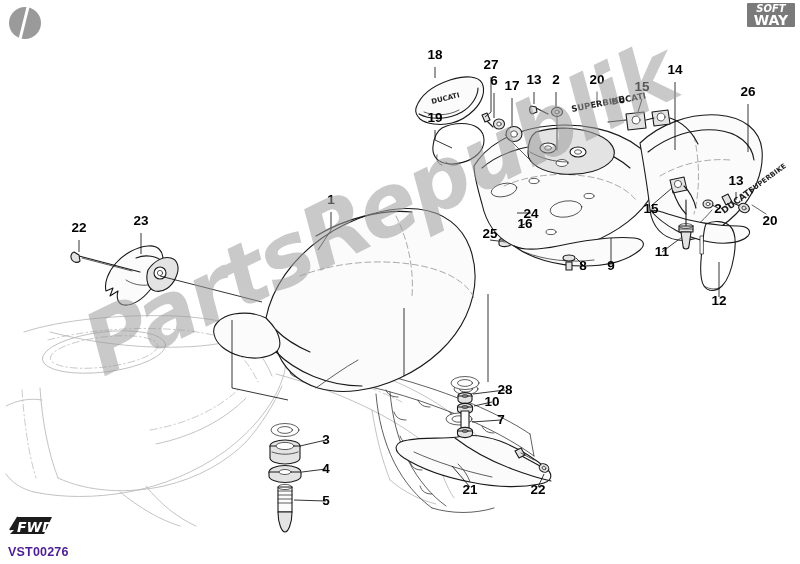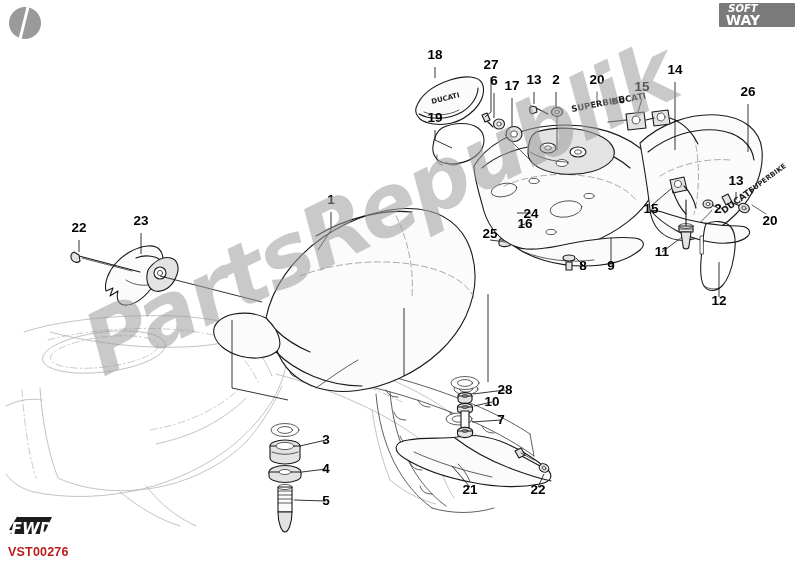--- a/index.html
+++ b/index.html
@@ -28,53 +28,53 @@
   .num{
     font-family:"Liberation Sans", sans-serif;
     font-size:13.5px;font-weight:bold;fill:#000;
     text-anchor:middle;dominant-baseline:alphabetic;
   }
 
   
   #diagram-code{
     position:absolute;left:8px;bottom:5px;
     font-family:"Liberation Sans", sans-serif;
-    font-size:12.5px;font-weight:bold;color:#b91c1c;letter-spacing:0.2px;
+    font-size:12.5px;font-weight:bold;color:#4c1d95;letter-spacing:0.2px;
   }
 
   
   #watermark{
     position:absolute;left:0;top:0;width:800px;height:564px;
     pointer-events:none;overflow:hidden;
   }
   #watermark .wm-text{
     position:absolute;left:90px;top:300px;
     transform:rotate(-26deg);transform-origin:left center;
     font-family:"DejaVu Sans", sans-serif;
     font-size:86px;font-weight:bold;font-style:italic;
     color:#9d9d9d;opacity:0.55;white-space:nowrap;
     letter-spacing:-2px;
   }
 
   
   #corner-logo{position:absolute;left:6px;top:4px;width:40px;height:40px;}
   #brand-logo{
     position:absolute;right:5px;top:3px;width:48px;height:24px;
-    background:#7a7a7a;border-radius:1px;overflow:hidden;padding-left:28px;
+    background:#7a7a7a;border-radius:1px;overflow:hidden;
   }
   #brand-logo .bl-top,#brand-logo .bl-bot{
     position:absolute;left:0;width:48px;text-align:center;color:#fff;
     font-family:"DejaVu Sans", sans-serif;font-weight:bold;font-style:italic;
   }
   #brand-logo .bl-top{top:0px;font-size:10px;line-height:11px;}
   #brand-logo .bl-bot{top:11px;font-size:14px;line-height:12px;font-style:normal;}
   #fwd-mark{position:absolute;left:8px;bottom:24px;width:46px;height:26px;}
   #fwd-mark .fwd-txt{
-    position:absolute;left:3px;top:5px;color:#fff;
-    font-family:"DejaVu Sans", sans-serif;font-size:16px;font-weight:bold;font-style:italic;
+    position:absolute;left:9px;top:5px;color:#fff;
+    font-family:"DejaVu Sans", sans-serif;font-size:14px;font-weight:bold;font-style:italic;
   }
 
   
   .decal{font-family:"DejaVu Sans", sans-serif;font-weight:bold;fill:#1c1c1c;}
 </style>
 </head>
 <body>
 
 <div id="stage">
 

